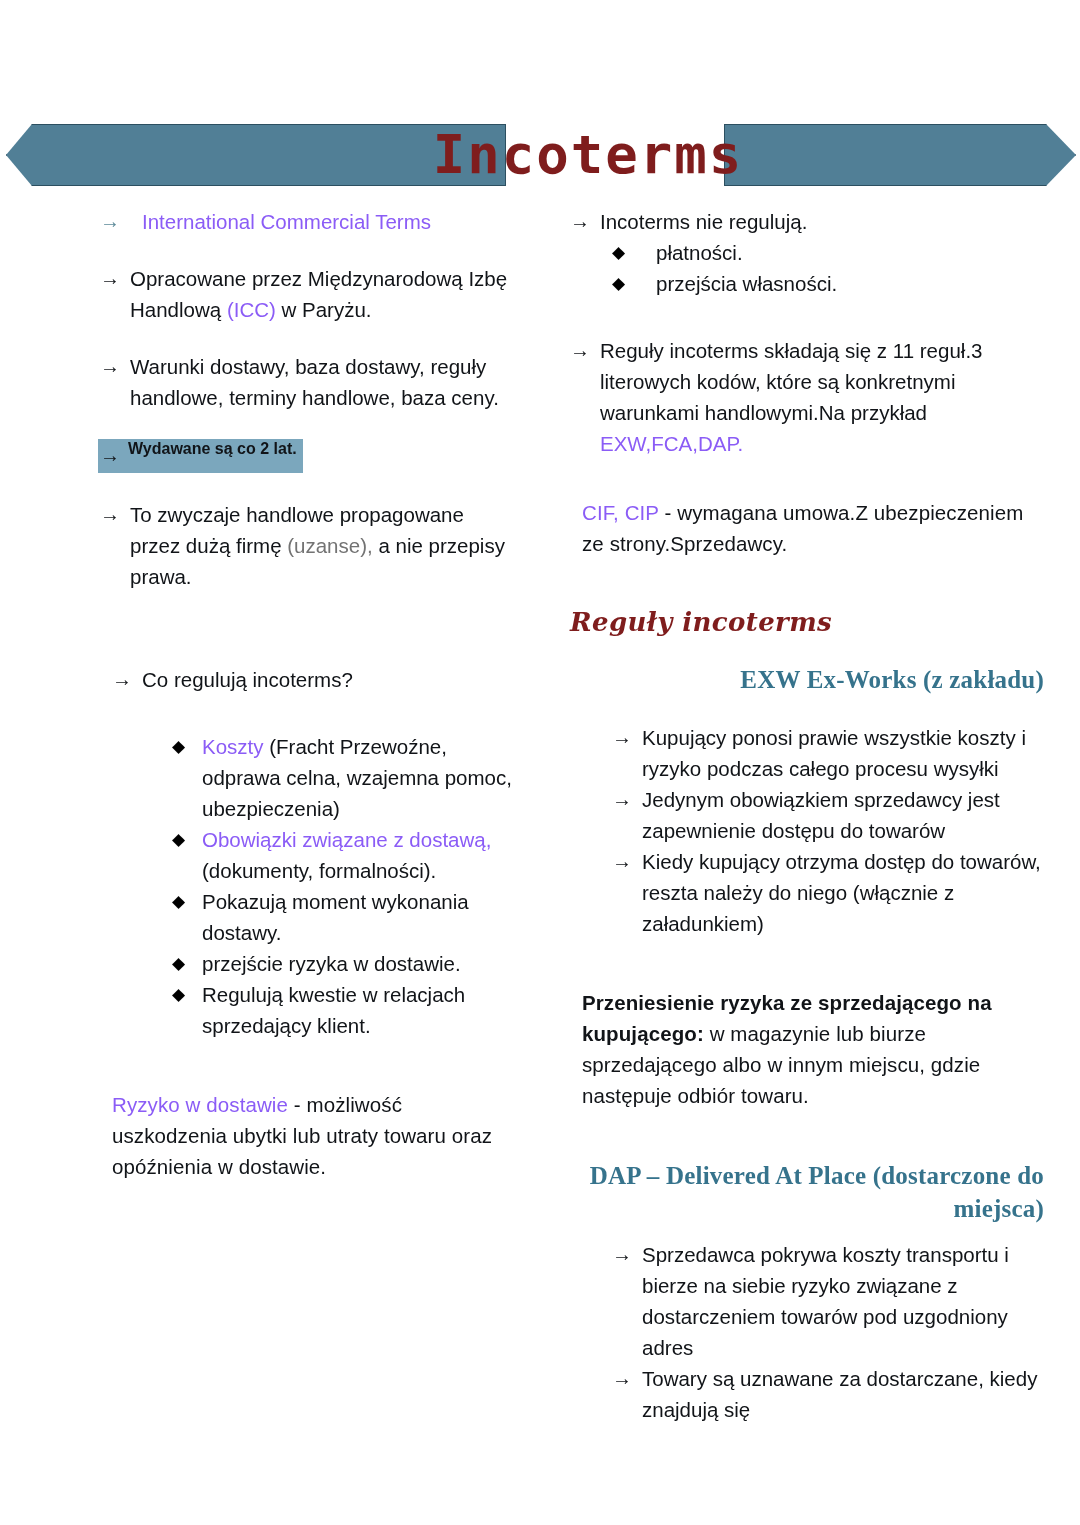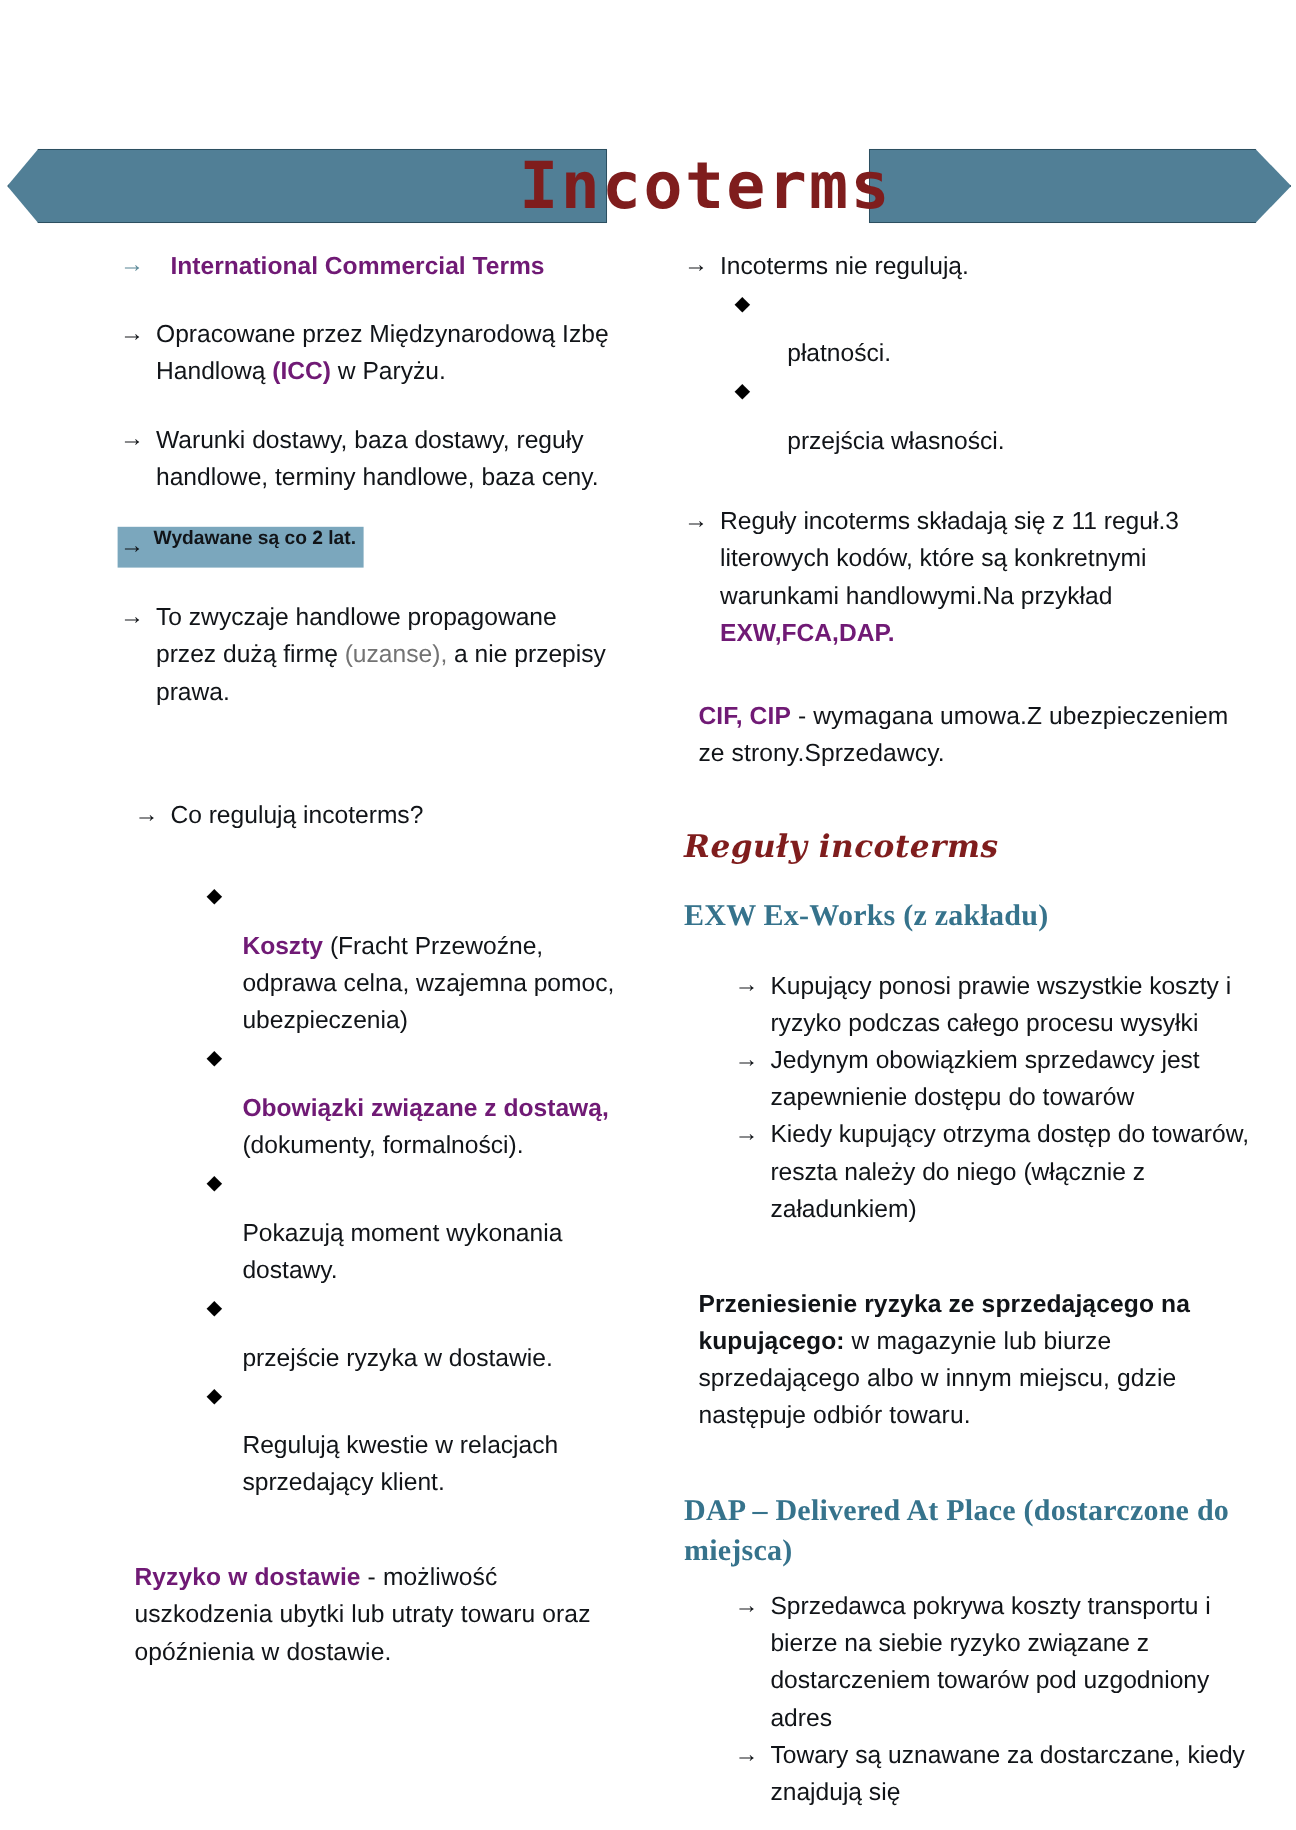--- a/index.html
+++ b/index.html
@@ -85,21 +85,21 @@
   .para {
     font-size: 20.5px;
     line-height: 31px;
     letter-spacing: 0.1px;
     margin: 12px;
   }
   .gap-s  { height: 14px; }
   .gap-m  { height: 26px; }
   .gap-l  { height: 36px; }
 
-  .accent { color: #701a75; font-weight: 700; }
+  .accent { color: #8b5cf6; font-weight: 400; }
   .accent-soft { color: #737373; }
   .bold { font-weight: 700; }
 
   
   .arrow-row {
     display: flex;
     align-items: flex-start;
     font-size: 20.5px;
     line-height: 31px;
   }
@@ -136,21 +136,21 @@
     font-size: 20.5px;
     line-height: 31px;
   }
   .dia-glyph {
     flex: 0 0 auto;
     width: 30px;
     font-size: 17px;
     line-height: 31px;
     color: #000;
   }
-  .dia-text { flex: 1 1 auto; margin-top: 42px; }
+  .dia-text { flex: 1 1 auto; }
   .dia-indent-1 { padding-left: 72px; }
   .dia-indent-2 { padding-left: 42px; }
   .dia-wide .dia-glyph { width: 44px; }
 
   .sub-arrow-block { padding-left: 12px; }
   .sub-arrow-block-r { padding-left: 42px; }
 
   
   .script-head {
     font-family: "DejaVu Serif", serif;
@@ -160,20 +160,21 @@
     color: #7f1d1d;
     letter-spacing: 0.4px;
   }
   .serif-head {
     font-family: "Liberation Serif", "DejaVu Serif", serif;
     font-weight: 700;
     font-size: 25px;
     line-height: 33px;
     color: #36738c;
     letter-spacing: 0.2px;
+    text-align: right;
   }
 </style>
 </head>
 <body>
 
 <div class="banner-wrap">
   <div class="banner-left"></div>
   <div class="banner-right"></div>
   <div class="banner-title">Incoterms</div>
 </div>

